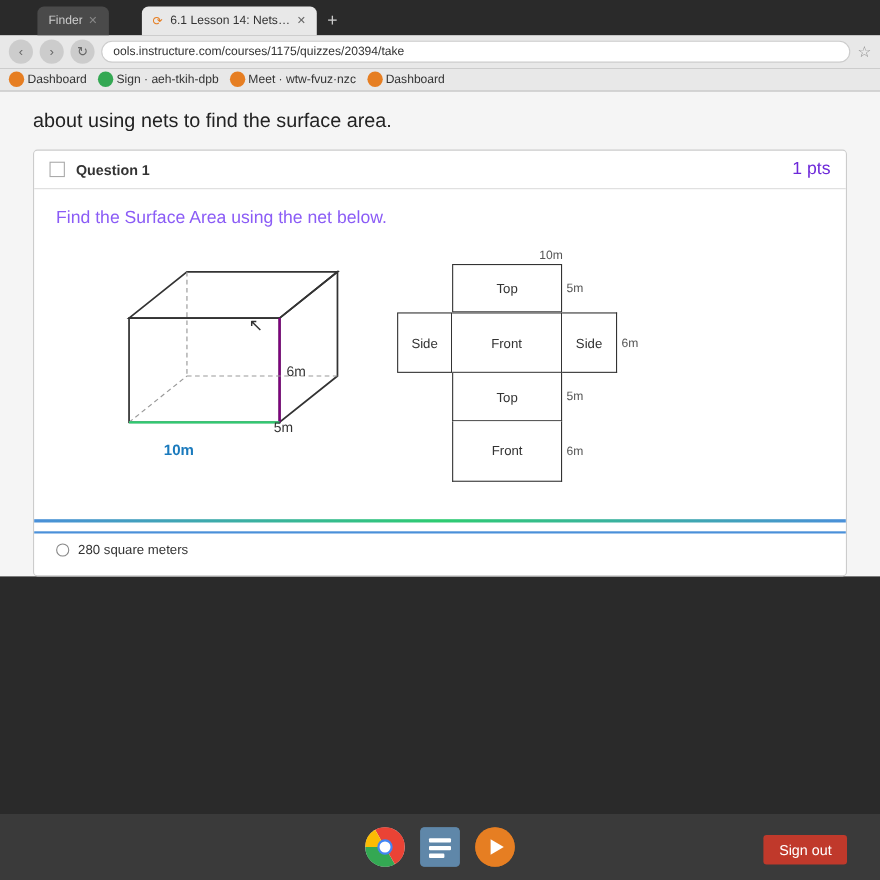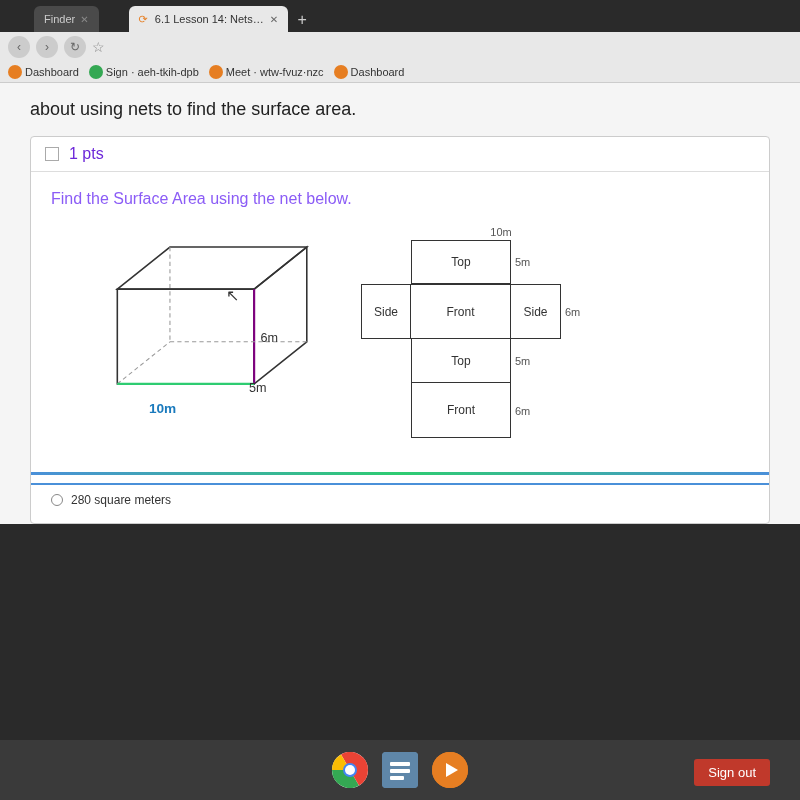--- a/index.html
+++ b/index.html
@@ -282,20 +282,23 @@
       <span style="font-size:11px; white-space:nowrap; overflow:hidden; text-overflow:ellipsis; max-width:110px;">6.1 Lesson 14: Nets and Surfac…</span>
       <span class="close-btn">✕</span>
     </div>
     <div class="tab-plus">+</div>
   </div>
 
   <div class="address-bar-row">
     <div class="nav-btn">‹</div>
     <div class="nav-btn">›</div>
     <div class="nav-btn">↻</div>
+    <div class="address-bar">
+      <span>ools.instructure.com/courses/1175/quizzes/20394/take</span>
+    </div>
     <span class="star-icon">☆</span>
   </div>
 
   <div class="bookmarks-bar">
     <div class="bookmark-item">
       <span style="width:14px;height:14px;border-radius:50%;background:#e67e22;display:inline-block;"></span>
       <span>Dashboard</span>
     </div>
     <div class="bookmark-item">
       <span style="width:14px;height:14px;border-radius:50%;background:#34a853;display:inline-block;"></span>
@@ -311,20 +314,21 @@
     </div>
   </div>
 </div>
 
 <div class="page-content">
   <div class="page-subtitle">about using nets to find the surface area.</div>
 
   <div class="question-card">
     <div class="question-header">
       <div class="question-checkbox"></div>
+      <span class="question-title">Question 1</span>
       <span class="question-pts">1 pts</span>
     </div>
 
     <div class="question-body">
       <div class="question-text">Find the Surface Area using the net below.</div>
 
       <div class="diagram-area">
 
         <div class="box-3d">
           <svg viewBox="0 0 260 190" xmlns="http://www.w3.org/2000/svg">

